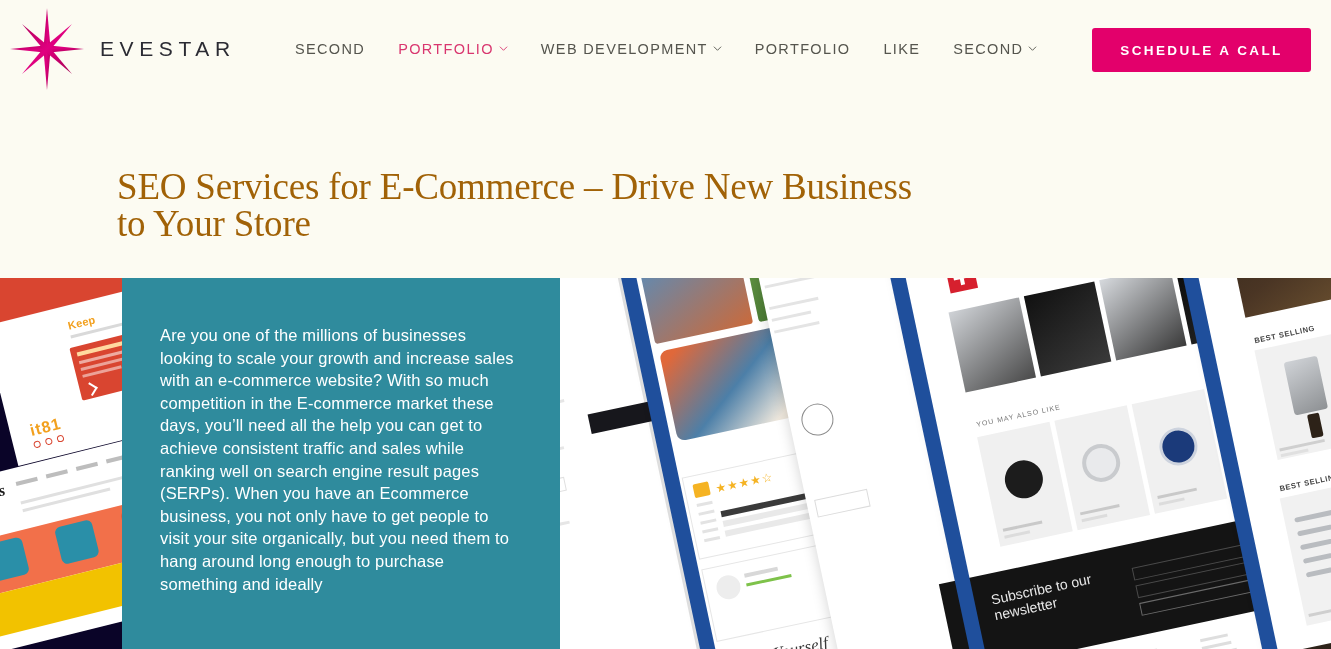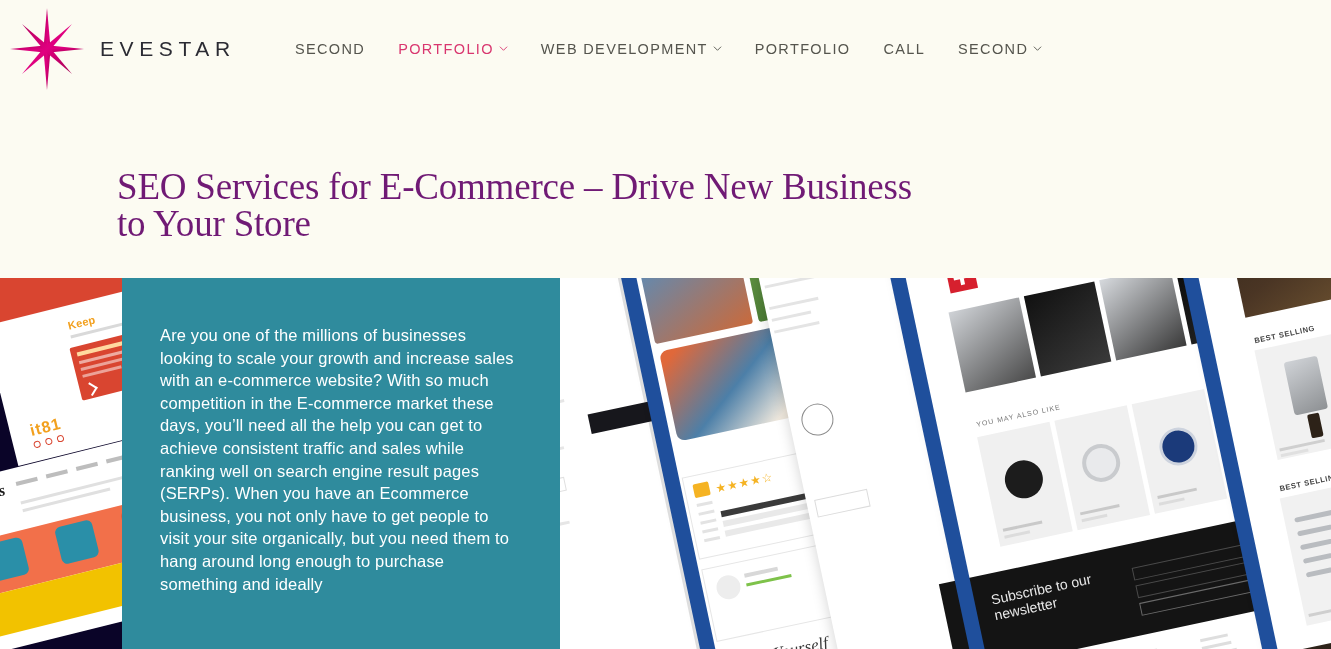--- a/index.html
+++ b/index.html
@@ -47,21 +47,21 @@
     border:none; border-radius:3px; cursor:pointer;
     font-size:13.5px; letter-spacing:2.4px; font-weight:600;
     font-family:"Liberation Sans", sans-serif;
     display:flex; align-items:center; justify-content:center;
   }
 
   
   .hero-title{
     position:absolute; left:117px; top:168px; width:800px;
     font-family:"Liberation Serif", serif;
-    font-size:37px; line-height:1.0; color:#701a75;
+    font-size:37px; line-height:1.0; color:#a16207;
     letter-spacing:-0.2px; font-weight:400;
   }
 
   
   .lower{
     position:absolute; left:0; top:278px; width:1331px; height:371px;
     overflow:hidden;
   }
 
   
@@ -279,34 +279,35 @@
             <path d="M1 3 L5 7 L9 3" fill="none" stroke="#55554e" stroke-width="1"></path>
           </svg>
       </span>
     </div>
 
     <div class="nav-item">
       <span>PORTFOLIO</span>
     </div>
 
     <div class="nav-item">
-      <span>CALL</span>
+      <span>LIKE</span>
     </div>
 
     <div class="nav-item">
       <span>SECOND</span>
       <span class="chev">
         <svg width="9" height="9" viewBox="0 0 10 10">
             <path d="M1 3 L5 7 L9 3" fill="none" stroke="#55554e" stroke-width="1"></path>
           </svg>
       </span>
     </div>
 
   </nav>
 
+  <button class="cta-button">SCHEDULE A CALL</button>
 </header>
 
 <h1 class="hero-title">SEO Services for E-Commerce – Drive New Business to Your Store</h1>
 
 <section class="lower">
 
   <div class="collage-left">
     <div class="cl-mock cl-a">
       <div class="band"></div>
       <div class="kw">Keep</div>

